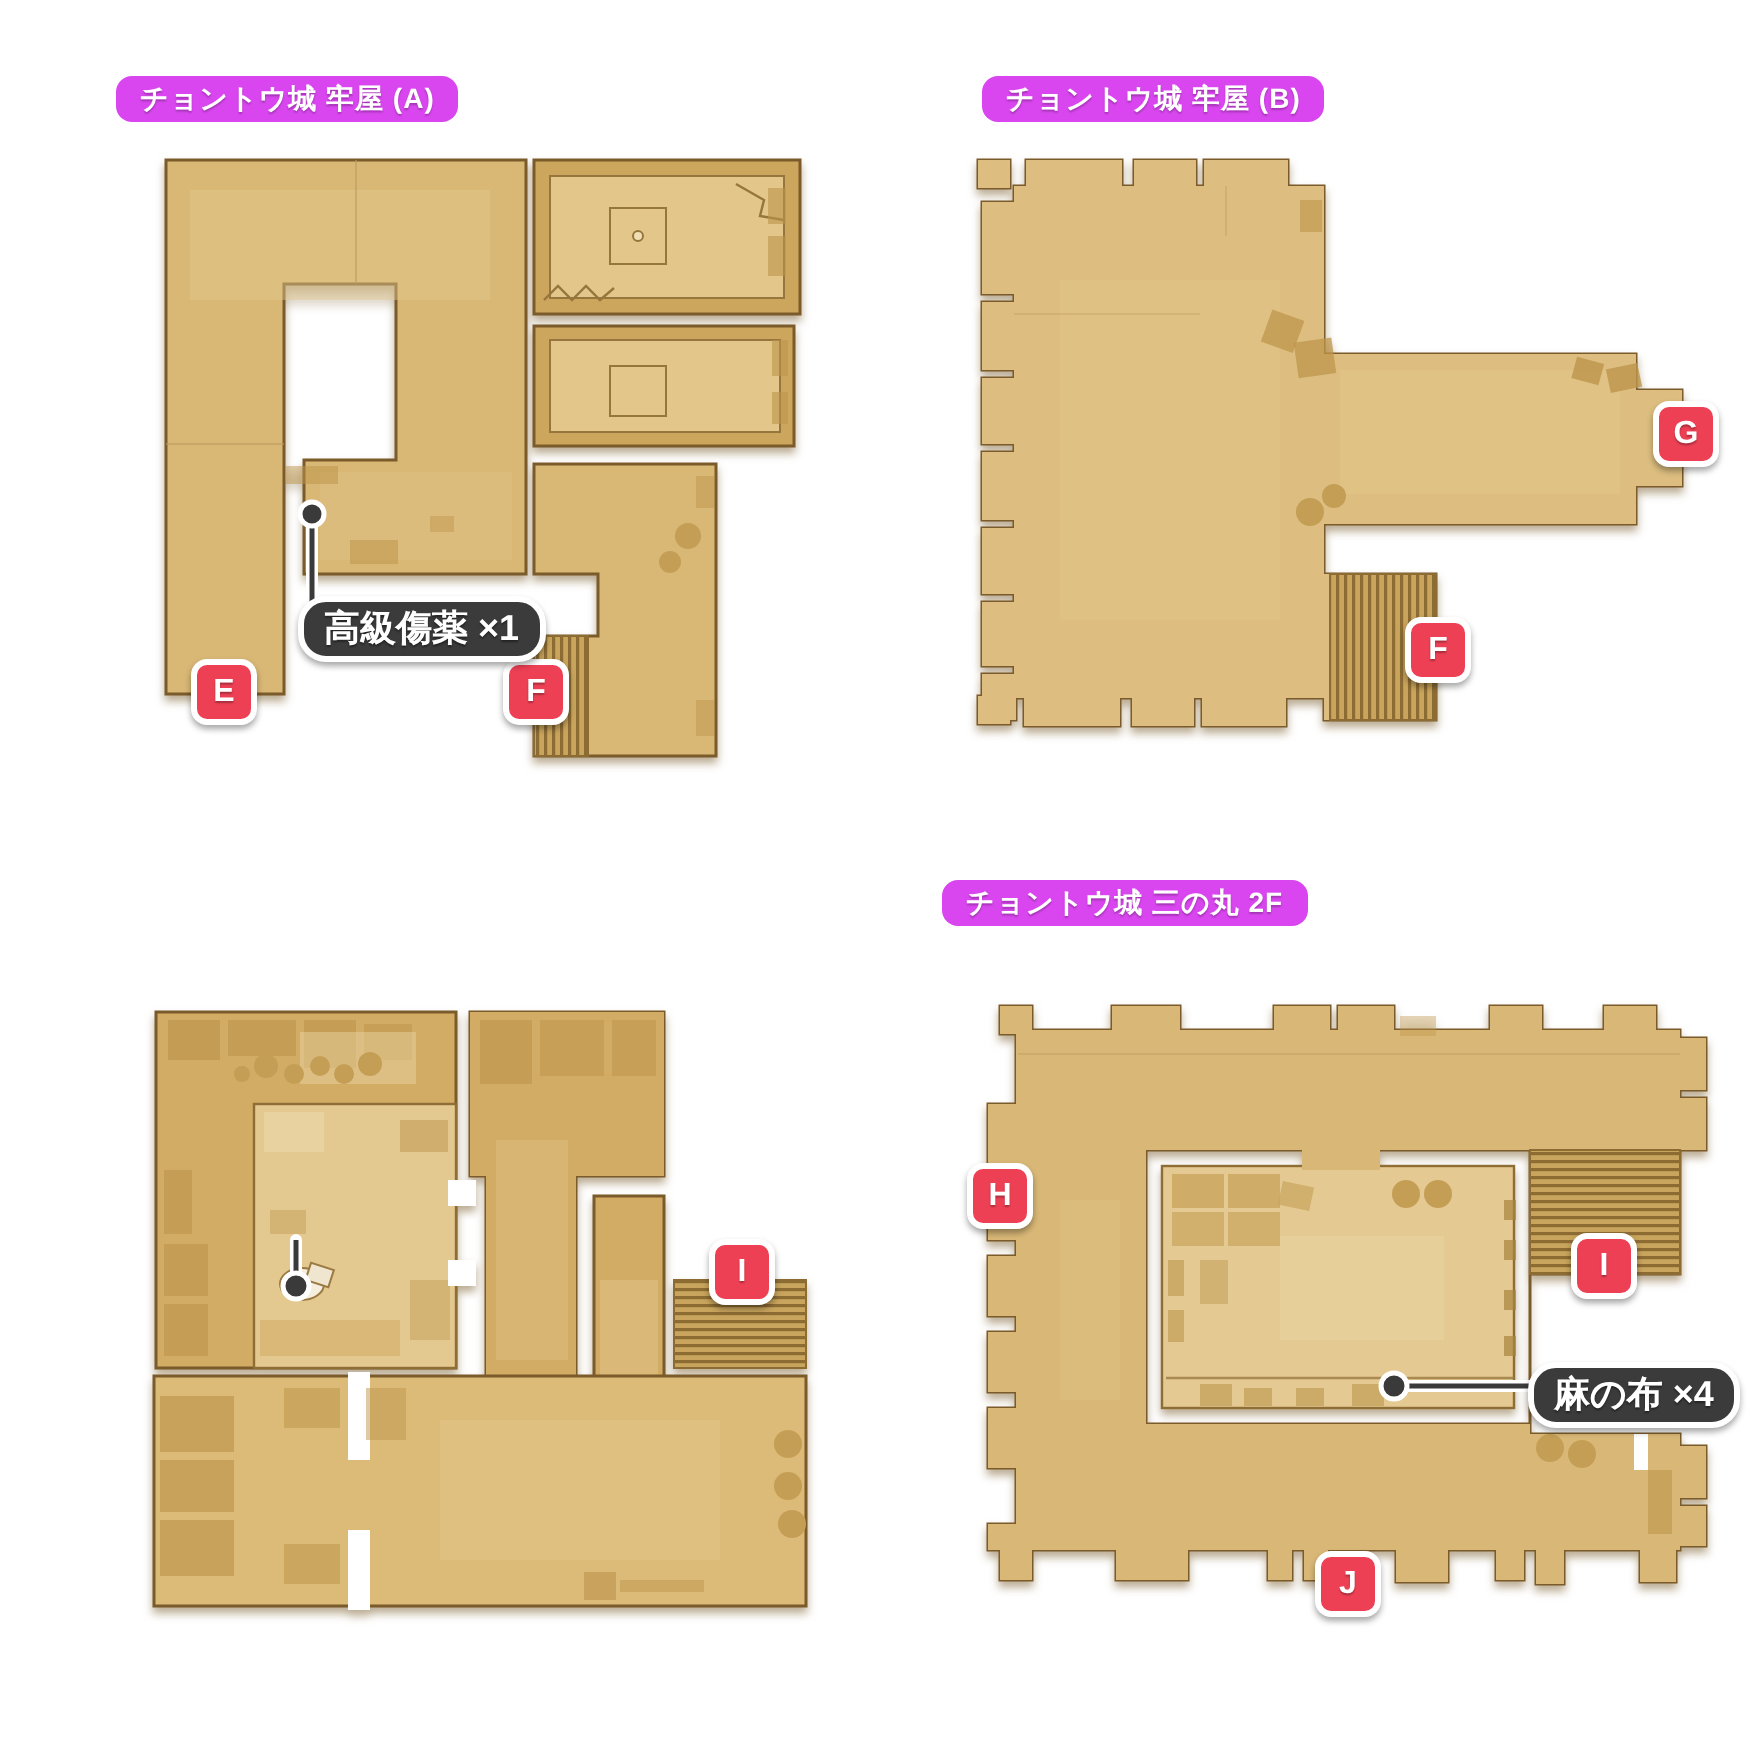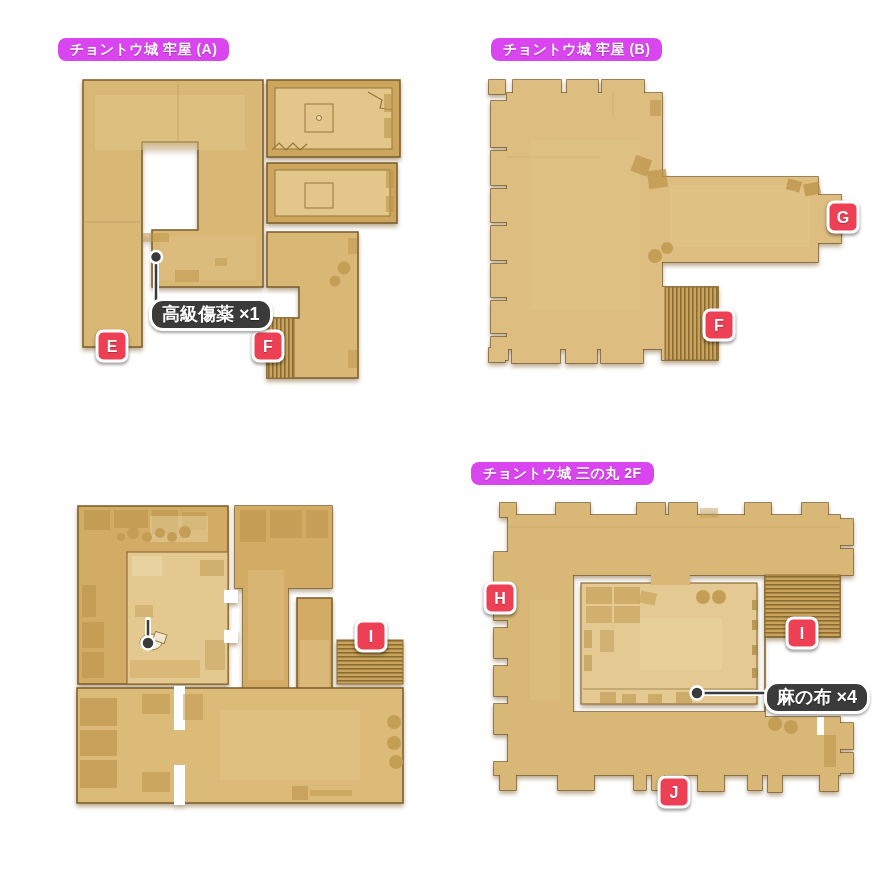--- a/index.html
+++ b/index.html
@@ -244,21 +244,21 @@
       <g>
         <path d="M697,693 H768" stroke="#ffffff" stroke-width="6" stroke-linecap="round" fill="none"></path>
         <path d="M697,693 H768" stroke="#3a3a3a" stroke-width="2.5" fill="none"></path>
         <circle cx="697" cy="693" r="6.5" fill="#3a3a3a" stroke="#ffffff" stroke-width="2.5"></circle>
       </g>
     </g>
   </svg>
 
   <div class="map-title" style="left:58px;top:38px;">チョントウ城 牢屋 (A)</div>
   <div class="map-title" style="left:459px;top:38px;margin-left:32px;">チョントウ城 牢屋 (B)</div>
-  <div class="map-title" style="left:471px;top:462px;">チョントウ城 三の丸 2F</div>
+  <div class="map-title" style="left:471px;top:440px;">チョントウ城 三の丸 2F</div>
 
   <div class="badge" style="left:112px;top:346px;">E</div>
   <div class="badge" style="left:268px;top:346px;">F</div>
   <div class="badge" style="left:843px;top:217px;">G</div>
   <div class="badge" style="left:719px;top:325px;">F</div>
   <div class="badge" style="left:371px;top:636px;">I</div>
   <div class="badge" style="left:500px;top:598px;">H</div>
   <div class="badge" style="left:802px;top:633px;">I</div>
   <div class="badge" style="left:674px;top:792px;">J</div>
 

